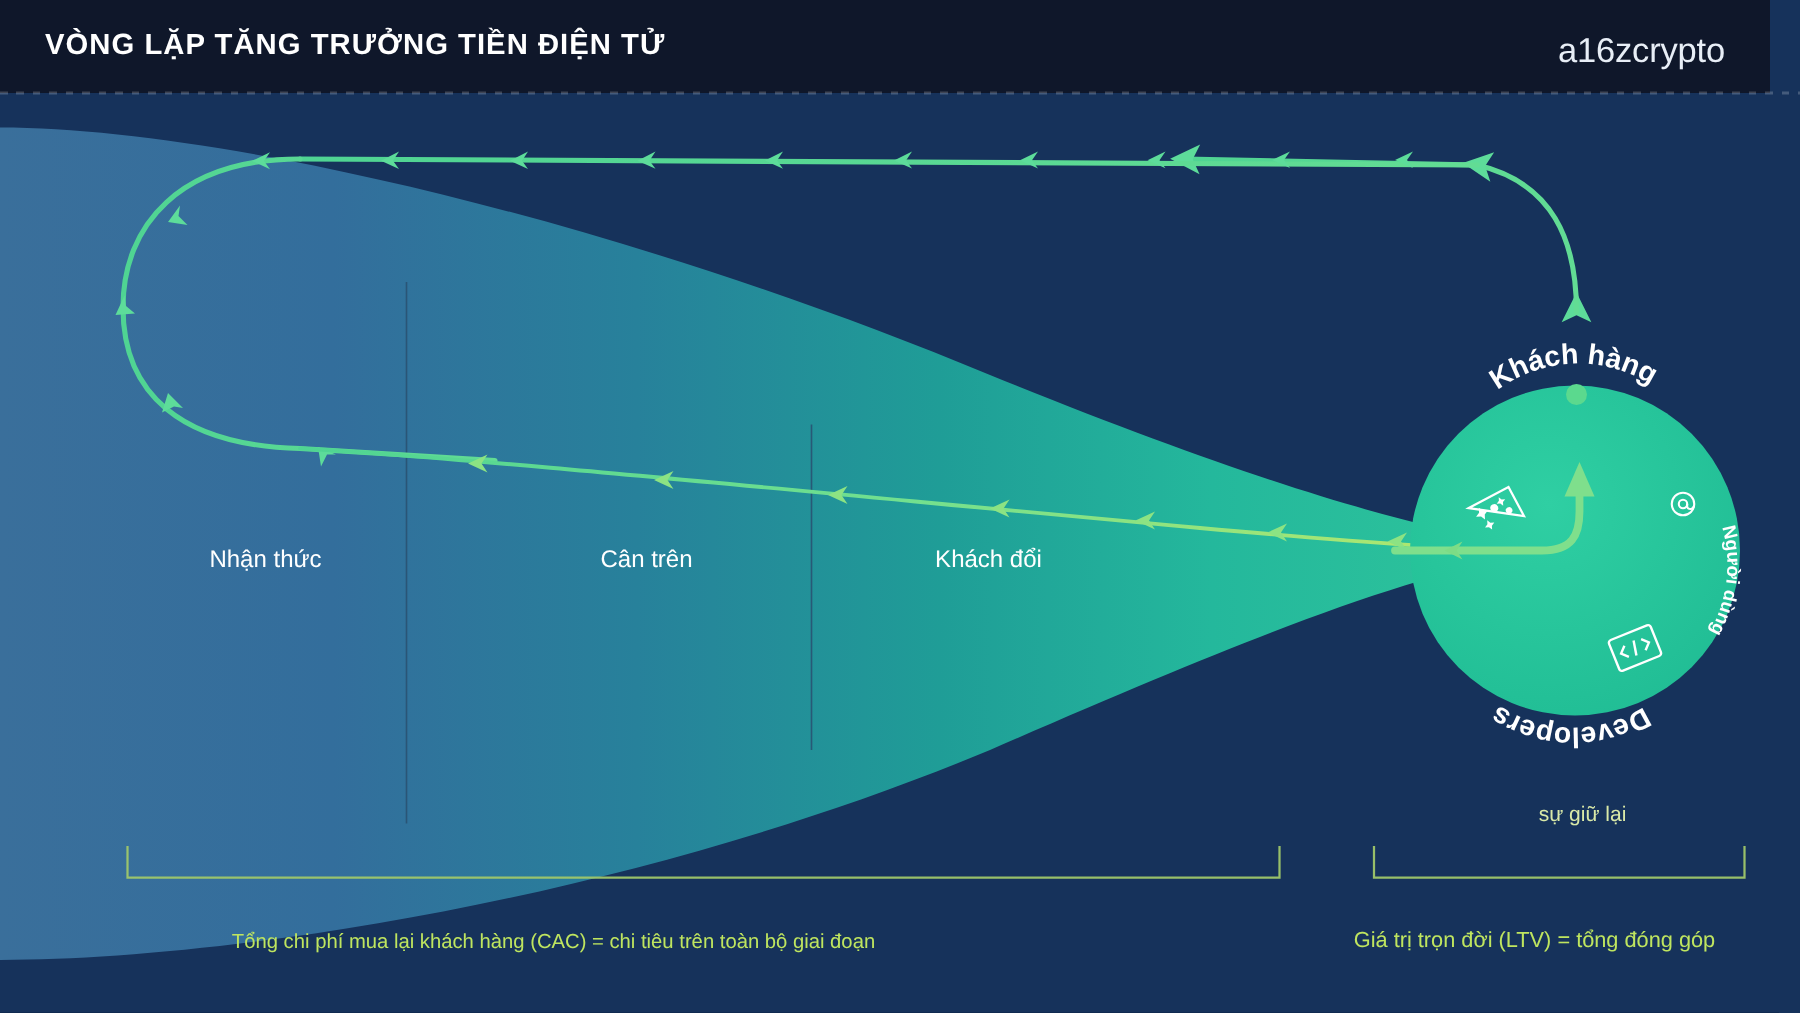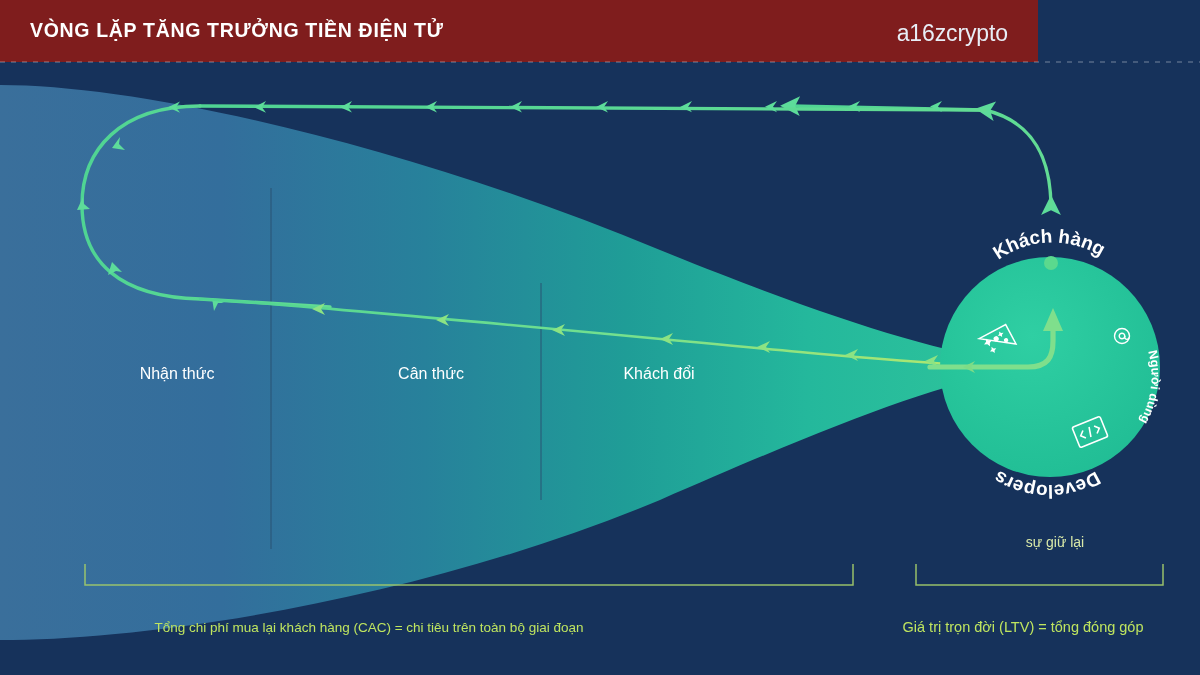--- a/index.html
+++ b/index.html
@@ -10,22 +10,22 @@
   #stage{
     position:relative;
     width:1200px;height:675px;
     background:#16325b;
     overflow:hidden;
   }
   #art{position:absolute;left:0;top:0;width:1200px;height:675px;}
 
   
   .header{
-    position:absolute;left:0;top:0;width:1038px;height:62px;
-    background:#7f1d1d;
+    position:absolute;left:0;top:0;width:1180px;height:62px;
+    background:#0f172a;
     z-index:6;
   }
   .header-title{
     position:absolute;left:30px;top:19px;
     font-size:19.5px;font-weight:bold;letter-spacing:.035em;
     color:#ffffff;white-space:nowrap;
   }
   .header-logo{
     position:absolute;right:30px;top:20px;
     font-size:23px;letter-spacing:-.005em;
@@ -224,21 +224,21 @@
     </g>
   </svg>
 
   <div class="header">
     <div class="header-title">VÒNG LẶP TĂNG TRƯỞNG TIỀN ĐIỆN TỬ</div>
     <div class="header-logo">a16zcrypto</div>
   </div>
   <div class="header-rule"></div>
 
   <div class="stage-label" style="left:177px;top:365px">Nhận thức</div>
-  <div class="stage-label" style="left:431px;top:365px">Cân thức</div>
+  <div class="stage-label" style="left:431px;top:365px">Cân trên</div>
   <div class="stage-label" style="left:659px;top:365px">Khách đổi</div>
 
   <div class="retention-label" style="left:1055px;top:534px">sự giữ lại</div>
 
   <div class="bracket-caption" style="left:1023px;top:619px;font-size:14.5px">Giá trị trọn đời (LTV) = tổng đóng góp</div>
   <div class="bracket-caption" style="left:369px;top:620px">Tổng chi phí mua lại khách hàng (CAC) = chi tiêu trên toàn bộ giai đoạn</div>
 
 </div>
 
 </body></html>

